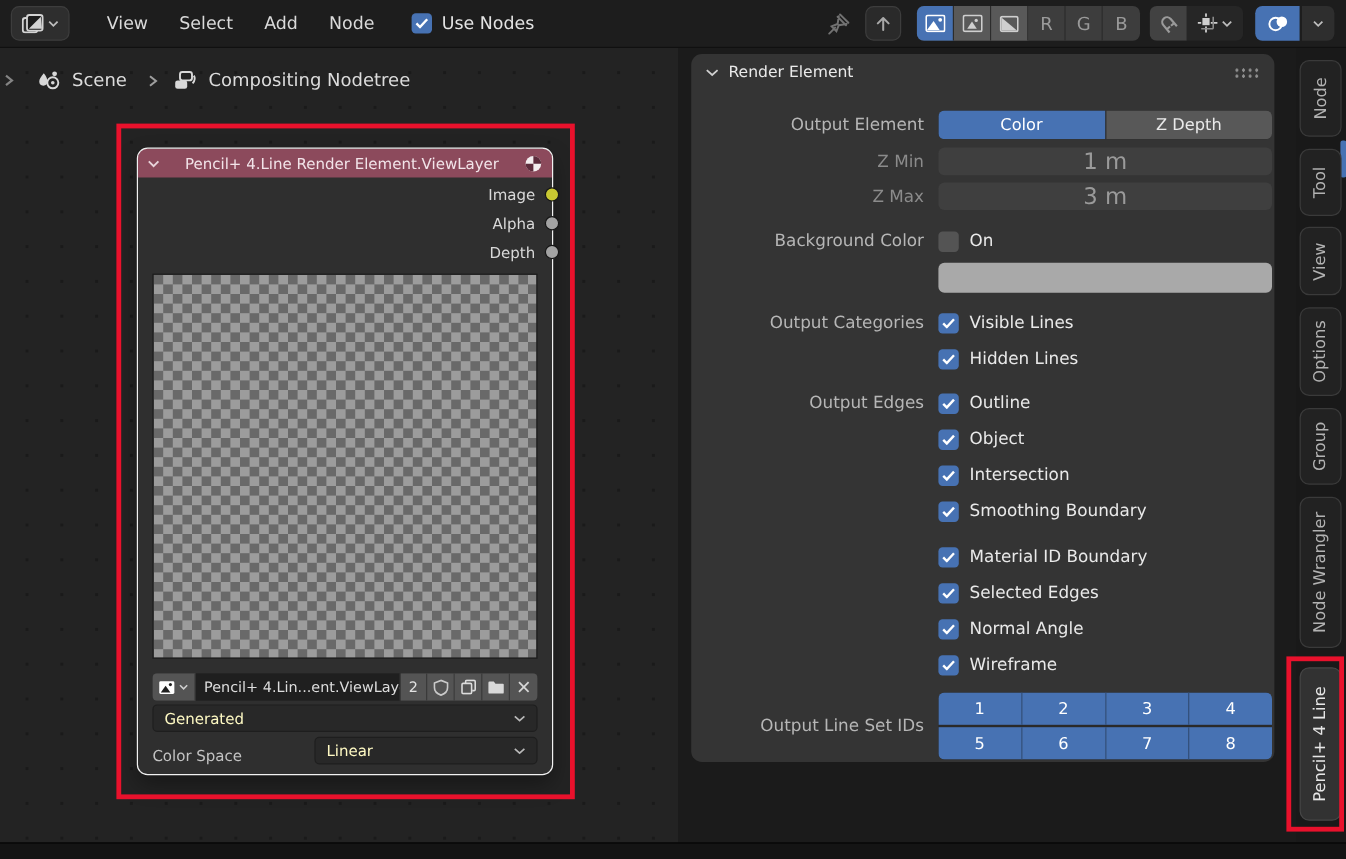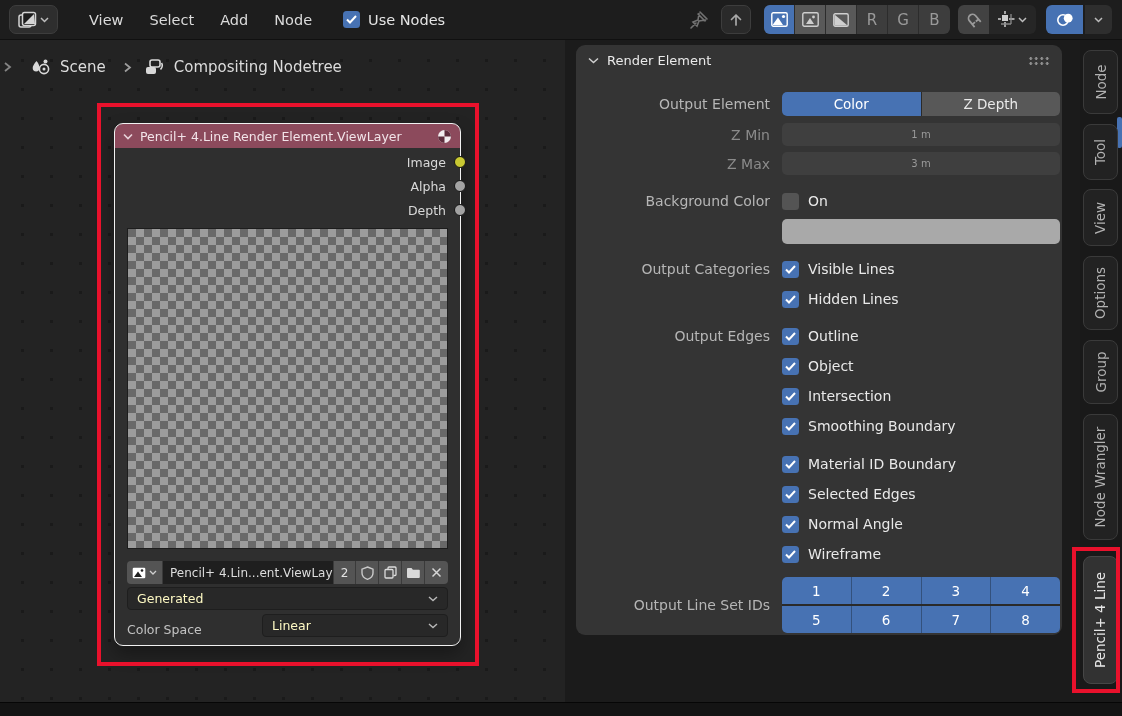--- a/index.html
+++ b/index.html
@@ -48,21 +48,21 @@
     background-size:29px 29px;background-position:8px 6px;overflow:hidden;}
   .breadcrumb{position:absolute;top:17px;left:0;display:flex;align-items:center;font-size:15px;color:#dcdcdc;}
   .bc-expand{width:16px;margin-left:2px;opacity:.8;cursor:pointer;}
   .bc-piece{display:flex;align-items:center;gap:9px;margin-left:12px;}
   .bc-sep{margin-left:17px;opacity:.8;}
 
   
   .node{position:absolute;left:115px;top:84px;width:345px;height:521px;background:#2f2f2f;
     border-radius:8px;outline:1.4px solid #f1f1f1;box-shadow:0 8px 18px rgba(0,0,0,.35);}
   .node-header{height:24px;background:var(--node-header,#8c4a5c);border-radius:7px 7px 0 0;
-    display:flex;align-items:center;padding:0 8px;gap:7px;cursor:pointer;}
+    display:flex;align-items:center;padding:0 8px;gap:7px;cursor:pointer;text-align:center;}
   .node-title{font-size:12.5px;color:#f2e4e9;white-space:nowrap;overflow:hidden;text-overflow:ellipsis;flex:1;}
   .sockets{padding-top:2px;}
   .sock-row{position:relative;height:24px;display:flex;align-items:center;justify-content:flex-end;
     padding-right:14px;font-size:12.5px;color:#d9d9d9;}
   .sock-dot{position:absolute;right:-6px;top:6px;width:12px;height:12px;border-radius:50%;
     border:1px solid #161616;}
   .preview{position:absolute;left:12px;top:104px;width:321px;height:321px;border:1px solid #1d1d1d;
     background:conic-gradient(#9c9c9c 90deg,#696969 90deg 180deg,#9c9c9c 180deg 270deg,#696969 270deg);
     background-size:16px 16px;}
   .imgrow{position:absolute;left:12px;top:437px;width:321px;height:23px;display:flex;
@@ -92,21 +92,21 @@
     background-size:5.5px 5px;background-position:0 0;}
   .prow{display:flex;align-items:center;}
   .plabel{width:206px;text-align:right;padding-right:12px;font-size:14px;color:#b6b6b6;flex:none;}
   .plabel.dim{color:#8b8b8b;}
   .pwidget{width:278px;flex:none;}
   .seg2{display:flex;height:24px;border-radius:5px;overflow:hidden;gap:1px;background:#2a2a2a;}
   .seg2 .opt{flex:1;display:flex;align-items:center;justify-content:center;font-size:13.5px;
     background:#585858;color:#e9e9e9;cursor:pointer;}
   .seg2 .opt.active{background:var(--accent,#4772b3);color:#fff;text-align:center;}
   .numfield{height:23px;background:#3f3f3f;border-radius:5px;display:flex;align-items:center;
-    justify-content:center;font-size:10px;color:#9a9a9a;cursor:ew-resize;}
+    justify-content:center;font-size:19px;color:#9a9a9a;cursor:ew-resize;}
   .checkrow{display:flex;align-items:center;gap:9px;font-size:14px;color:#e9e9e9;cursor:pointer;}
   .swatch{height:25px;border-radius:5px;background:var(--swatch,#a9a9a9);cursor:pointer;}
   .idgrid{border-radius:5px;overflow:hidden;display:flex;flex-direction:column;gap:2px;background:#2a2a2a;}
   .idrow{display:flex;gap:0;height:27px;}
   .idbtn{flex:1;background:var(--accent,#4772b3);display:flex;align-items:center;justify-content:center;
     font-size:13.5px;color:#fff;border-right:1px solid #33517d;cursor:pointer;}
   .idbtn:last-child{border-right:none;}
 
   
   .tabstrip{position:absolute;top:40px;left:1080px;width:42px;height:676px;background:#191919;}

